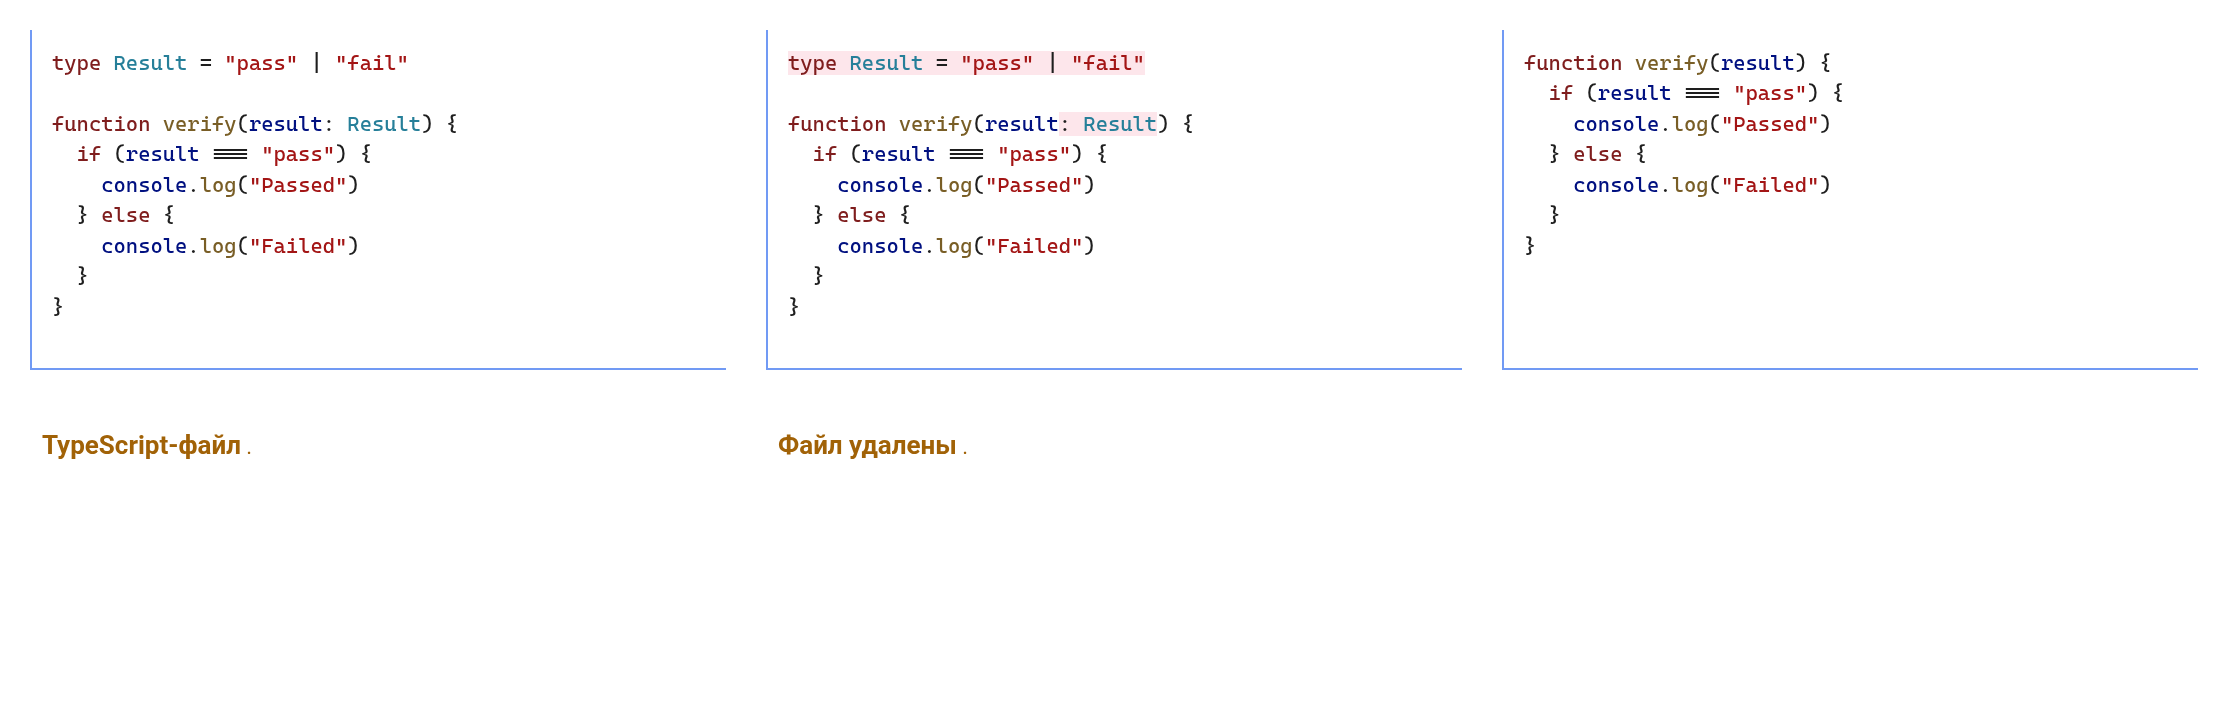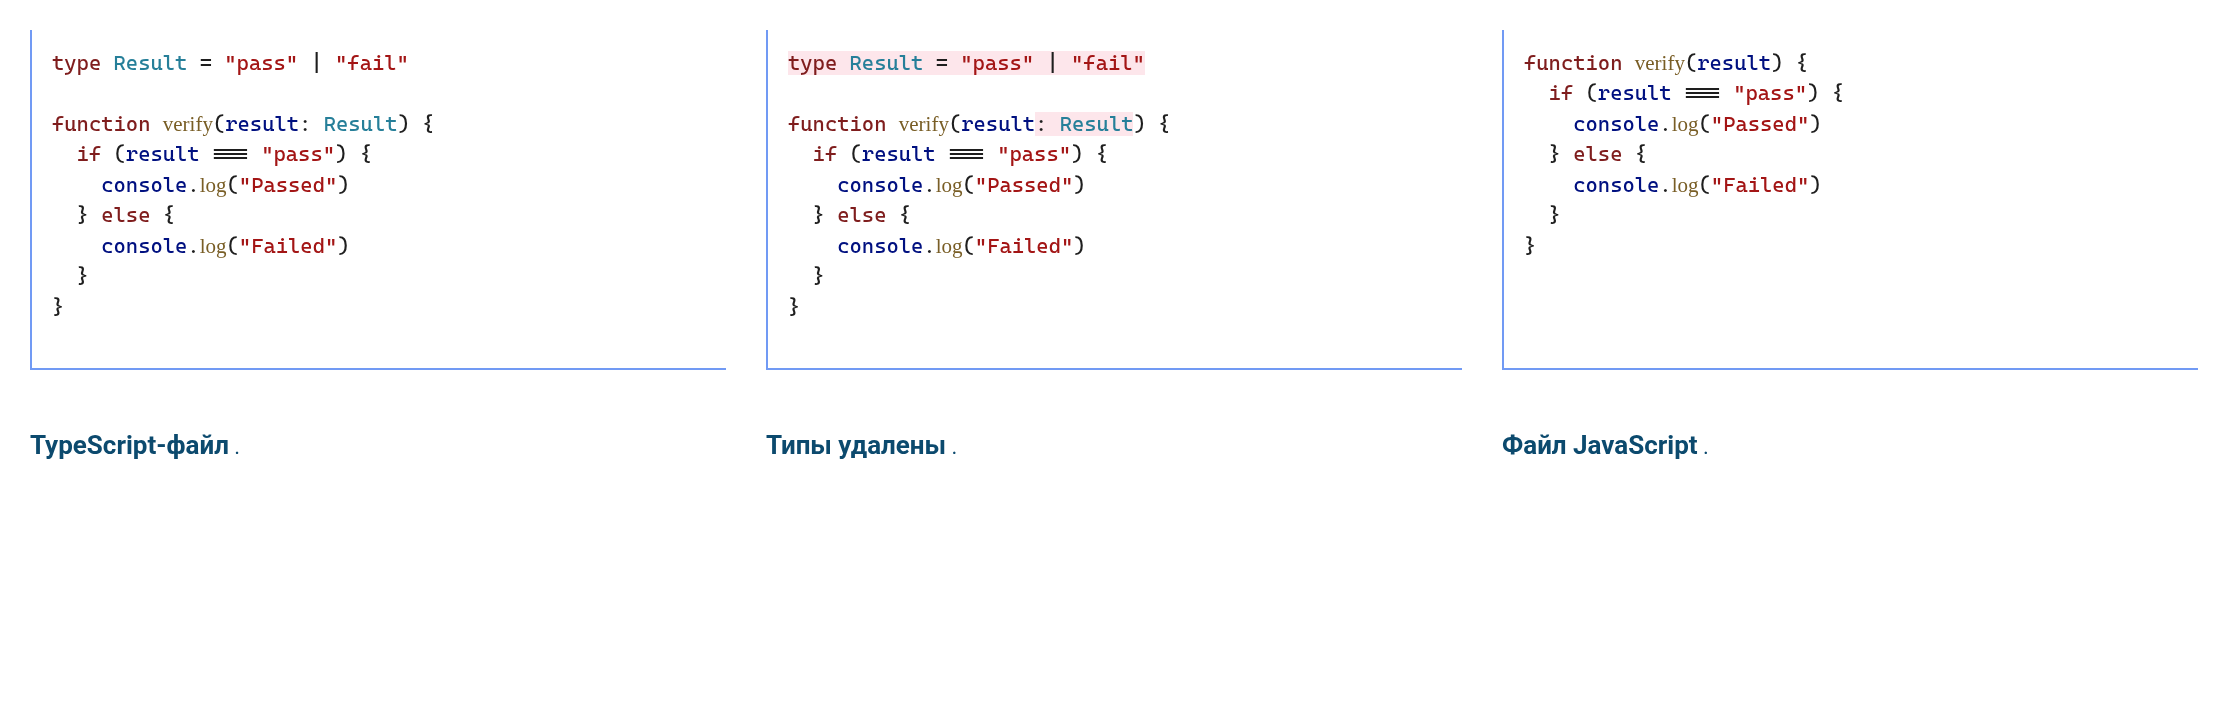--- a/index.html
+++ b/index.html
@@ -32,26 +32,27 @@
     pre {
       font-family: "Cascadia Code", "Fira Code", Menlo, Monaco, Consolas, monospace;
       font-size: 21px;
       line-height: 1.45;
       white-space: pre;
       color: #1e1e1e;
     }
     .kw   { color: #7f1d1d; }     
     .type { color: #267f99; }     
     .str  { color: #a31515; }     
-    .fn   { color: #795e26; font-family: Liberation Serif, serif; }     
+    .fn   { color: #795e26; }     
     .id   { color: #001080; }
     .del  { background: #fde6eb; } 
     .caption {
       font-size: 26px;
-      color: #0c4a6e;
+      color: #a16207;
+      margin-left: 12px;
     }
     .caption strong {
       font-weight: 700;
     }
     .caption .dot {
       font-weight: 400;
       font-size: 22px;
     }
   </style>
 </head>
@@ -81,31 +82,28 @@
 
 <span class="kw">function</span><span> </span><span class="fn">verify</span><span>(</span><span class="id">result</span><span class="del">: </span><span class="type del">Result</span><span>) {</span>
 <span>  </span><span class="kw">if</span><span> (</span><span class="id">result</span><span> === </span><span class="str">"pass"</span><span>) {</span>
 <span>    </span><span class="id">console</span><span>.</span><span class="fn">log</span><span>(</span><span class="str">"Passed"</span><span>)</span>
 <span>  } </span><span class="kw">else</span><span> {</span>
 <span>    </span><span class="id">console</span><span>.</span><span class="fn">log</span><span>(</span><span class="str">"Failed"</span><span>)</span>
 <span>  }</span>
 <span>}</span></pre>
     </div>
     <p class="caption">
-      <strong>Типы удалены</strong><span class="dot"> .</span>
+      <strong>Файл удалены</strong><span class="dot"> .</span>
     </p>
   </div>
 
   <div class="col">
     <div class="code-box">
       <pre><span class="kw">function</span><span> </span><span class="fn">verify</span><span>(</span><span class="id">result</span><span>) {</span>
 <span>  </span><span class="kw">if</span><span> (</span><span class="id">result</span><span> === </span><span class="str">"pass"</span><span>) {</span>
 <span>    </span><span class="id">console</span><span>.</span><span class="fn">log</span><span>(</span><span class="str">"Passed"</span><span>)</span>
 <span>  } </span><span class="kw">else</span><span> {</span>
 <span>    </span><span class="id">console</span><span>.</span><span class="fn">log</span><span>(</span><span class="str">"Failed"</span><span>)</span>
 <span>  }</span>
 <span>}</span></pre>
     </div>
-    <p class="caption">
-      <strong>Файл JavaScript</strong><span class="dot"> .</span>
-    </p>
   </div>
 </div>
 
 </body></html>

